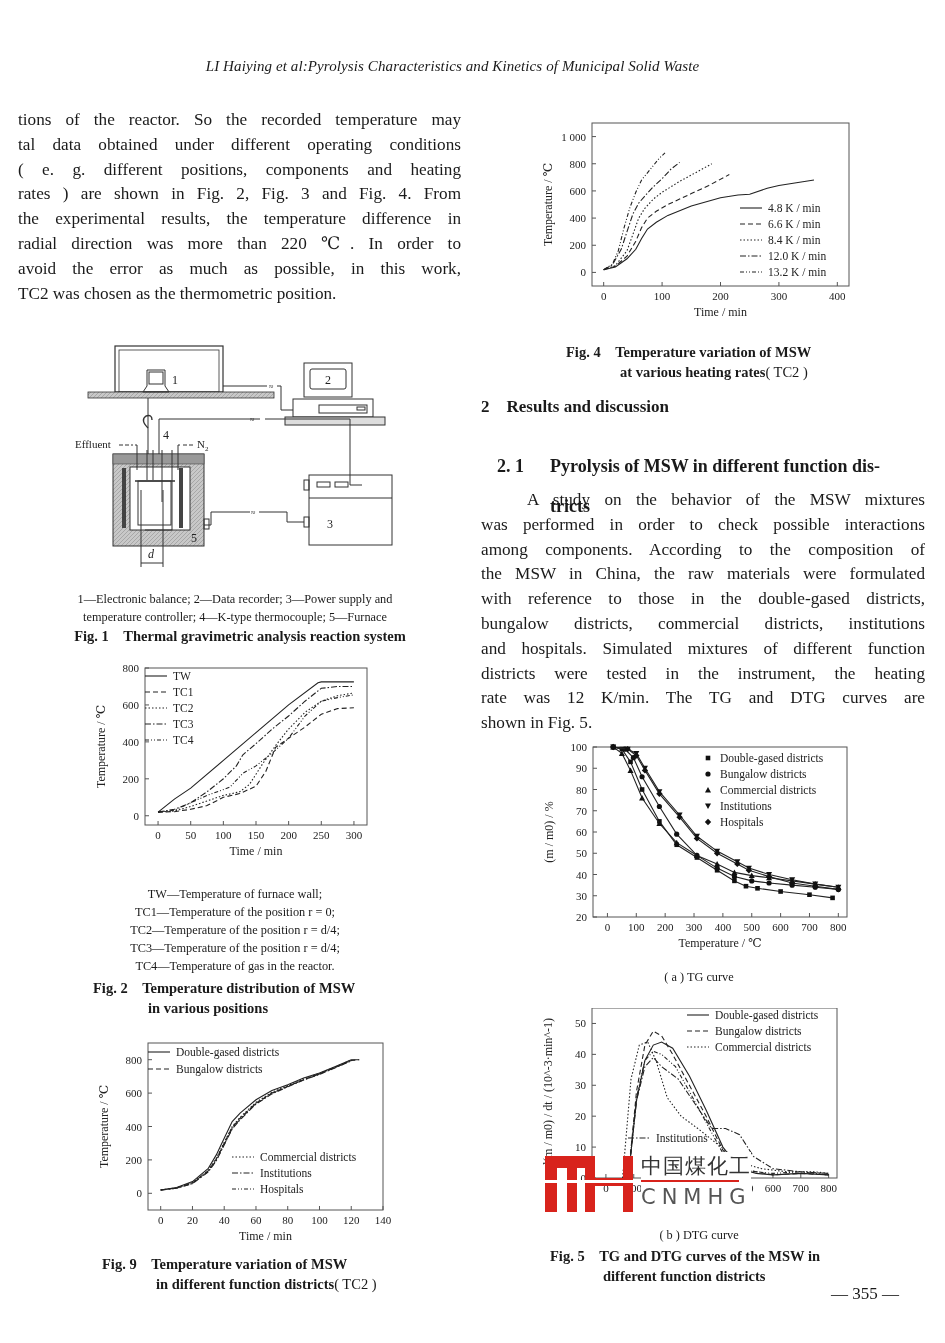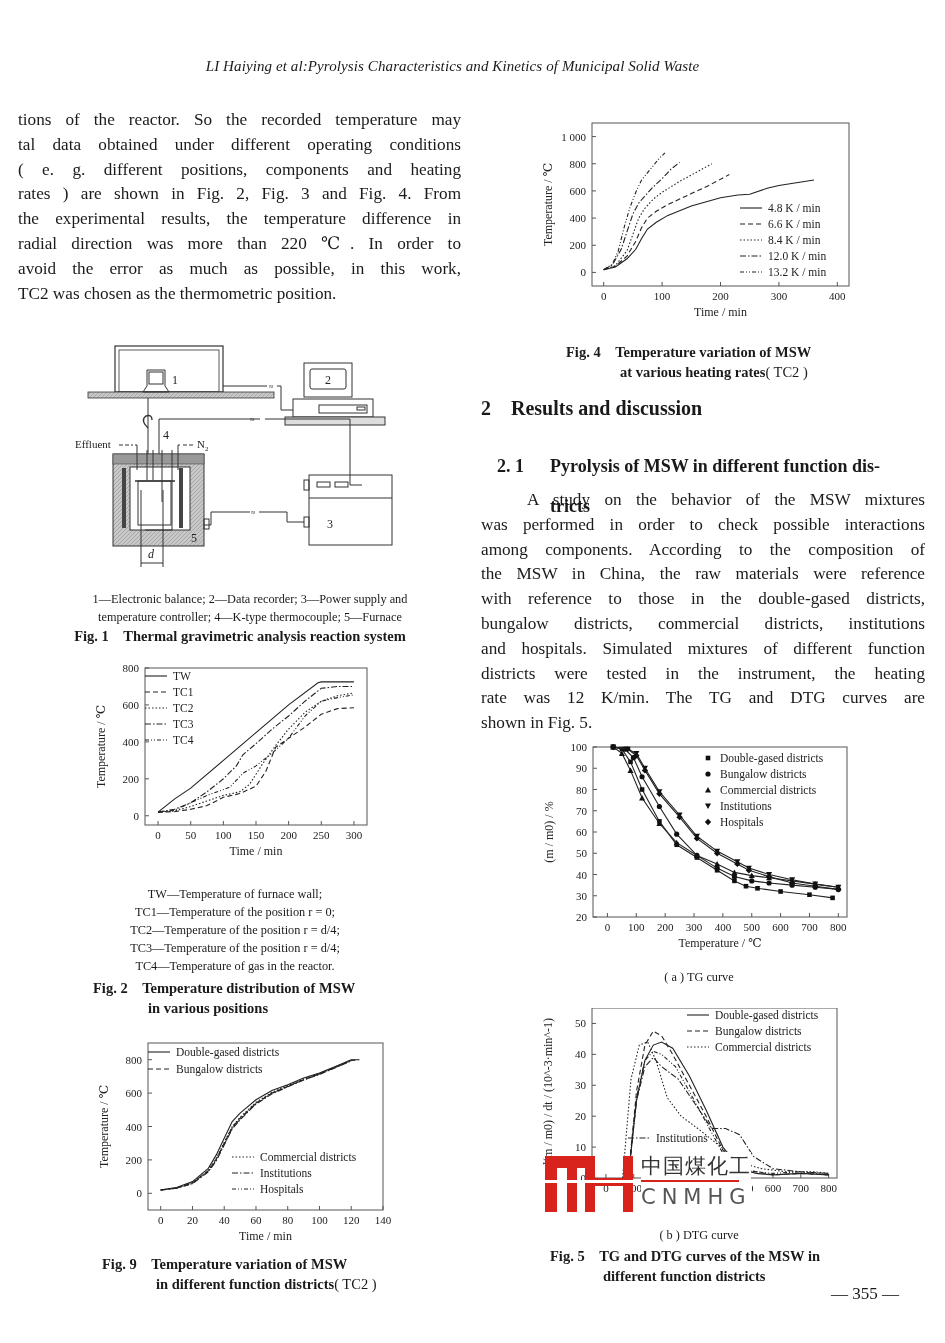--- a/index.html
+++ b/index.html
@@ -4,21 +4,21 @@
 <style>
   html,body{margin:0;padding:0;background:#fff;}
   body{width:945px;height:1343px;position:relative;overflow:hidden;font-family:"Liberation Serif","DejaVu Serif",serif;color:#1a1a1a;}
   .abs{position:absolute;}
   .running-head{left:0;right:40px;top:58px;text-align:center;font-style:italic;font-size:15px;letter-spacing:0.1px;}
   .para{font-size:17.2px;line-height:24.8px;text-align:justify;text-align-last:justify;}
   .para.last{text-align-last:left;}
   .caption-small{font-size:12.3px;line-height:18px;text-align:center;}
   .fig-cap{font-size:14.5px;font-weight:bold;line-height:20px;}
   .fig-cap .tc{font-weight:normal;}
-  h2.sec{margin:0;font-size:20px;font-weight:bold;font-family:Liberation Serif, serif;}
+  h2.sec{margin:0;font-size:17px;font-weight:bold;font-family:Liberation Serif, serif;}
   h3.sub{margin:16px;font-size:18px;font-weight:bold;line-height:24px;}
   svg text{font-family:"Liberation Serif","DejaVu Serif",serif;fill:#222;}
   .axis{stroke:#555;stroke-width:1;fill:none;}
   .pageno{font-size:17px;}
   .logo-red{fill:#d8231c;}
 </style>
 </head>
 <body>
 
 <div class="abs running-head">LI Haiying et al:Pyrolysis Characteristics and Kinetics of Municipal Solid Waste</div>
@@ -95,21 +95,21 @@
   <rect x="260" y="142" width="13" height="5" fill="none" stroke="#333"></rect>
   <rect x="229" y="140" width="5" height="10" fill="none" stroke="#333"></rect>
   <rect x="229" y="177" width="5" height="10" fill="none" stroke="#333"></rect>
   <text x="252" y="188" font-size="12">3</text>
   <path d="M129,185 L136,185 L136,172 L175,172" stroke="#333" fill="none"></path>
   <text x="176" y="175" font-size="8">≈</text>
   <path d="M184,172 L212,172 L212,182 L229,182" stroke="#333" fill="none"></path>
   <rect x="129" y="179" width="5" height="10" fill="none" stroke="#333"></rect>
 </svg>
 
-<div class="abs" style="left:15px;width:470px;top:590px;">
+<div class="abs" style="left:0;width:470px;top:590px;">
   <div class="caption-small">1—Electronic balance; 2—Data recorder; 3—Power supply and</div>
   <div class="caption-small">temperature controller; 4—K-type thermocouple; 5—Furnace</div>
 </div>
 <div class="abs fig-cap" style="left:0;width:480px;top:626px;text-align:center;">
   <span>Fig. 1</span>&nbsp;&nbsp;&nbsp;&nbsp;<span>Thermal gravimetric analysis reaction system</span>
 </div>
 
 <svg class="abs chart" id="chart-fig2" style="left:75px;top:660px;" width="310" height="210">
     <rect x="70" y="8" width="222" height="157" class="axis"></rect>
     <line x1="83.05882352941177" x2="83.05882352941177" y1="165" y2="161" stroke="#555"></line>
@@ -284,21 +284,21 @@
 </div>
 <div class="abs" style="left:481px;top:438px;width:445px;">
   <h3 class="sub"><span style="display:inline-block;width:53px;">2. 1</span><span>Pyrolysis of MSW in different function dis-</span></h3>
   <h3 class="sub" style="padding-left:53px;">tricts</h3>
 </div>
 
 <div class="abs" style="left:481px;top:488px;width:444px;">
   <div class="para" style="padding-left:46px;">A study on the behavior of the MSW mixtures</div>
   <div class="para">was performed in order to check possible interactions</div>
   <div class="para">among components.  According to the composition of</div>
-  <div class="para">the MSW in China, the raw materials were reference</div>
+  <div class="para">the MSW in China, the raw materials were formulated</div>
   <div class="para">with reference to those in the double-gased districts,</div>
   <div class="para">bungalow districts,  commercial districts,  institutions</div>
   <div class="para">and hospitals.  Simulated mixtures of different function</div>
   <div class="para">districts were tested in the instrument,  the heating</div>
   <div class="para">rate was 12 K/min.  The TG and DTG curves are</div>
   <div class="para last">shown in Fig. 5.</div>
 </div>
 
 <svg class="abs chart" id="chart-fig5a" style="left:540px;top:742px;" width="318" height="210">
     <rect x="53" y="5" width="254" height="170" class="axis"></rect>

